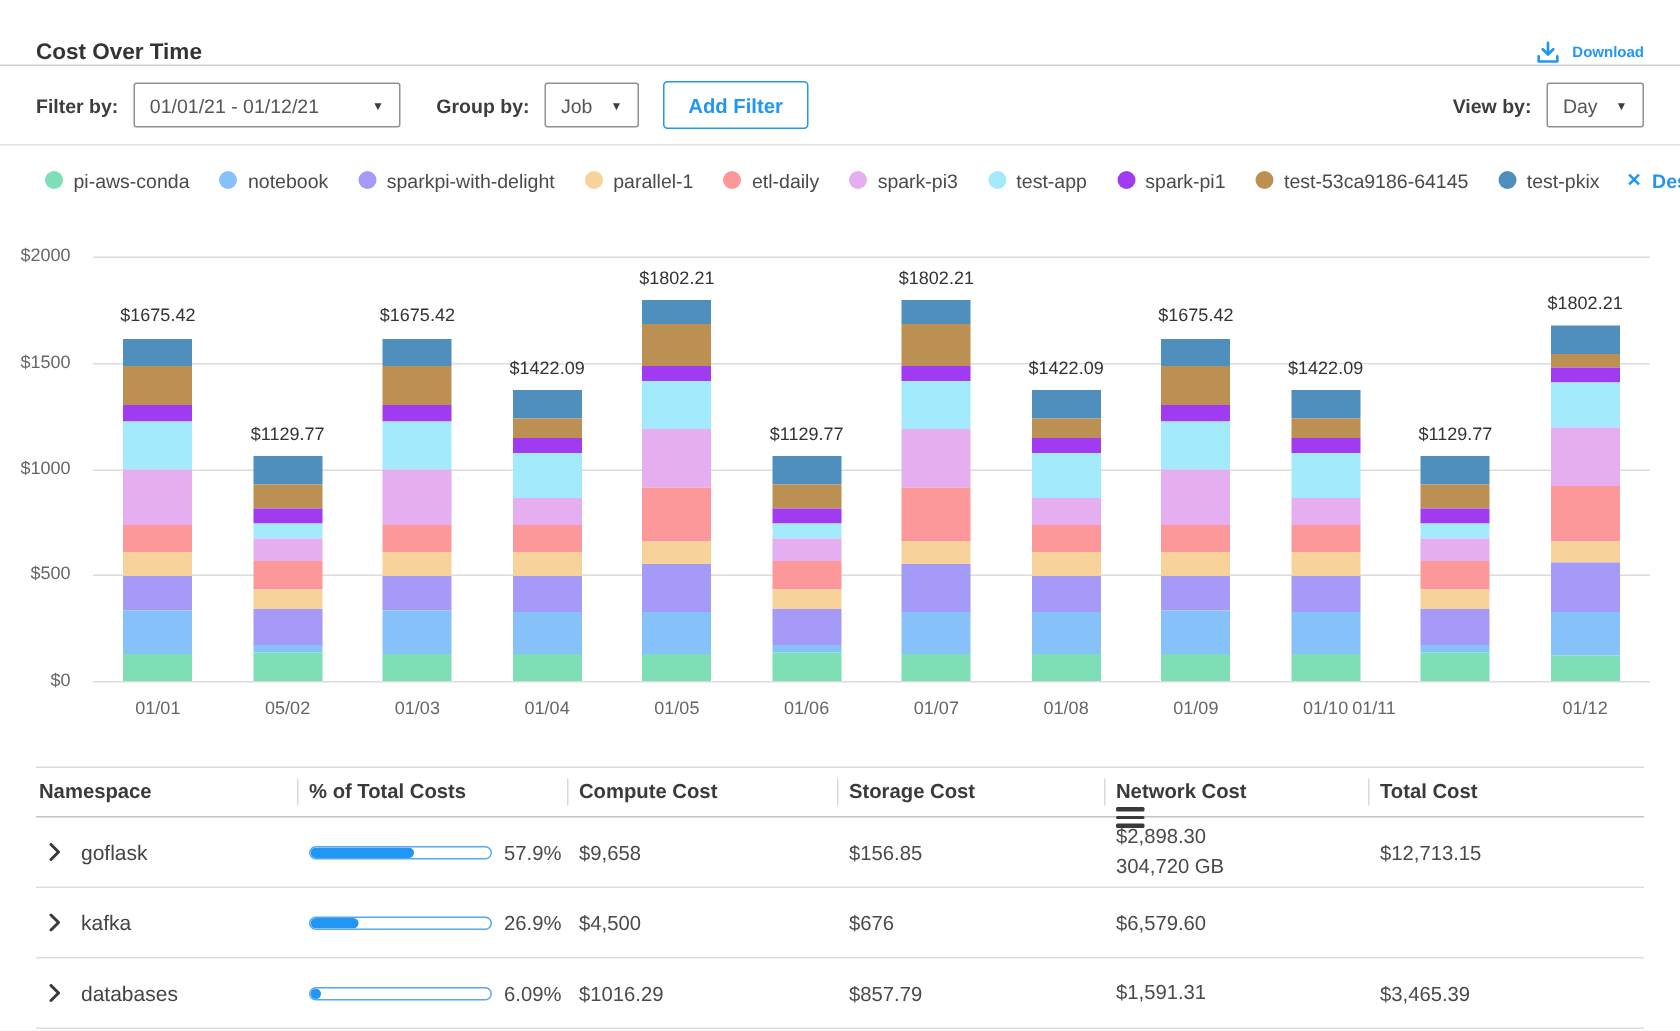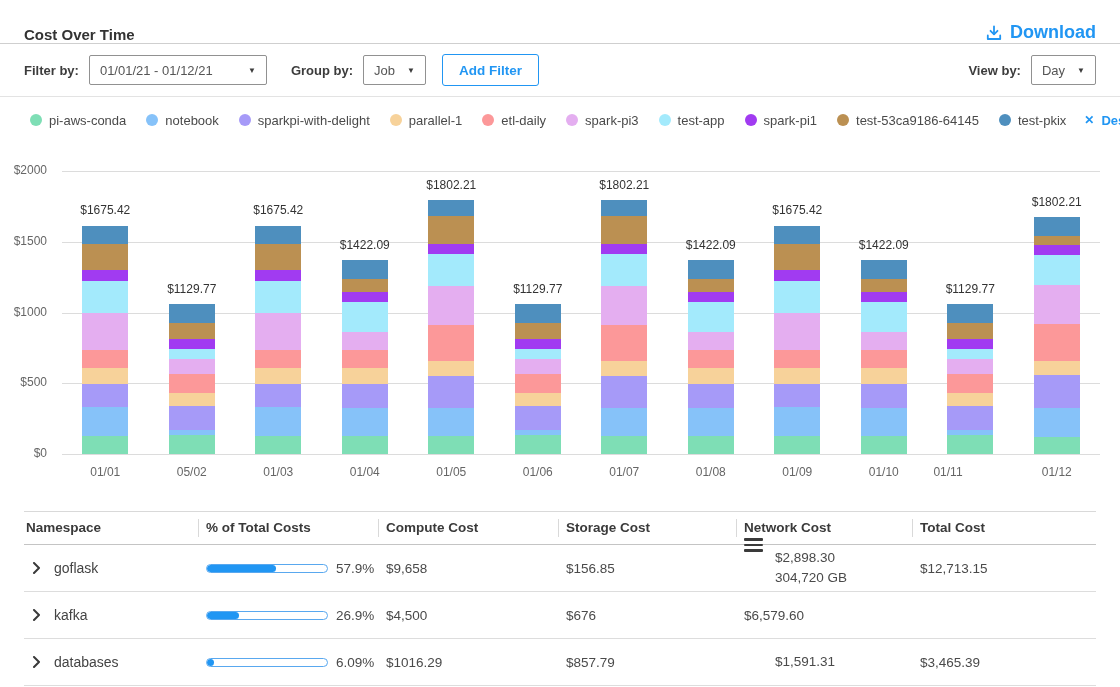--- a/index.html
+++ b/index.html
@@ -3,21 +3,21 @@
 <meta charset="utf-8">
 <style>
   * { box-sizing: border-box; }
   html,body { margin:0; padding:0; background:#f4f4f4; }
   body { font-family:"Liberation Sans", sans-serif; }
   .page { width:1120px; height:687px; background:#fff; position:relative; overflow:hidden; color:#3c3c3c; }
 
   
   .app-header { height:44px; display:flex; align-items:flex-end; justify-content:space-between; padding:0 24px; border-bottom:1px solid #cfcfcf; }
   .title { font-size:15px; font-weight:bold; color:#333; }
-  .download { display:flex; align-items:center; gap:8px; color:#2196F3; font-weight:bold; font-size:18px; cursor:pointer; }
+  .download { display:flex; align-items:center; gap:8px; color:#2196F3; font-weight:bold; font-size:10px; cursor:pointer; }
 
   
   .toolbar { height:53px; display:flex; align-items:center; padding:0 24px; border-bottom:1px solid #e3e3e3; }
   .lbl { font-size:13px; font-weight:bold; color:#3c3c3c; }
   .select { height:30px; border:1px solid #919191; border-radius:2px; display:flex; align-items:center; justify-content:space-between; padding:0 10px; font-size:13px; color:#555; background:#fff; cursor:pointer; gap:12px; }
   .select.date { width:178px; margin-left:10px; }
   .select.small { margin-left:10px; }
   .caret { font-size:8px; color:#3c3c3c; }
   .btn-outline { height:32px; border:1px solid #2196F3; color:#2196F3; font-weight:bold; font-size:13.5px; background:#fff; border-radius:3px; padding:0 16px; margin-left:16px; cursor:pointer; font-family:inherit; }
   .gap-l { margin-left:24px; }
@@ -50,21 +50,21 @@
   .network-head { display:flex; align-items:flex-start; justify-content:space-between; padding-right:14px;flex-direction:column; }
   .menu-icon { display:inline-flex; flex-direction:column; gap:3px; cursor:pointer; }
   .menu-icon i { display:block; width:19px; height:2.5px; background:#3a3a3a; border-radius:1px; }
   .t-row { border-bottom:1px solid #ddd; min-height:47px; font-size:13.5px; color:#4a4a4a; }
   .t-row .cell { padding-left:8px; }
   .ns-cell { display:flex; align-items:center; gap:13px; padding-left:8px !important; font-size:14px; color:#444; }
   .chev { display:inline-flex; cursor:pointer; }
   .pct-cell { display:flex; align-items:center; gap:8px; }
   .pill { width:122px; height:9px; border:1px solid #59a8ef; border-radius:6px; background:#fff; position:relative; overflow:hidden; flex:0 0 auto; }
   .fill { position:absolute; left:0; top:0; height:100%; background:#2196F3; border-radius:6px; }
-  .net-line { line-height:20px;margin-left:31px; }
+  .net-line { line-height:20px; }
 </style>
 </head>
 <body>
 
 <div class="page">
 
   <div class="app-header">
     <div class="title">Cost Over Time</div>
     <div class="download">
       <svg width="16" height="16" viewBox="0 0 16 16" fill="none" stroke="#2196F3" stroke-width="1.8" stroke-linecap="round" stroke-linejoin="round">
@@ -302,21 +302,21 @@
         <div class="seg" style="height: 23.6305px; background: rgb(166, 154, 248);"></div>
         <div class="seg" style="height: 13.301px; background: rgb(247, 210, 154);"></div>
         <div class="seg" style="height: 18.395px; background: rgb(252, 152, 153);"></div>
         <div class="seg" style="height: 15.7065px; background: rgb(228, 174, 240);"></div>
         <div class="seg" style="height: 9.339px; background: rgb(163, 234, 252);"></div>
         <div class="seg" style="height: 10.6125px; background: rgb(161, 59, 241);"></div>
         <div class="seg" style="height: 15.7065px; background: rgb(187, 144, 82);"></div>
         <div class="seg" style="height: 18.678px; background: rgb(78, 143, 190);"></div>
       </div>
       <div class="total-label" style="left: 925.25px; top: 139.293px;">$1129.77</div>
-      <div class="xlab" style="left: 913px; top: 322px;">01/11</div>
+      <div class="xlab" style="left: 881px; top: 322px;">01/11</div>
       <div class="bar" style="left: 1033.75px; bottom: 51px;">
         <div class="seg" style="height: 16.98px; background: rgb(126, 222, 181);"></div>
         <div class="seg" style="height: 29.2905px; background: rgb(134, 194, 249);"></div>
         <div class="seg" style="height: 32.4035px; background: rgb(166, 154, 248);"></div>
         <div class="seg" style="height: 14.2915px; background: rgb(247, 210, 154);"></div>
         <div class="seg" style="height: 37.356px; background: rgb(252, 152, 153);"></div>
         <div class="seg" style="height: 38.3465px; background: rgb(228, 174, 240);"></div>
         <div class="seg" style="height: 30.4225px; background: rgb(163, 234, 252);"></div>
         <div class="seg" style="height: 10.0465px; background: rgb(161, 59, 241);"></div>
         <div class="seg" style="height: 8.6315px; background: rgb(187, 144, 82);"></div>

